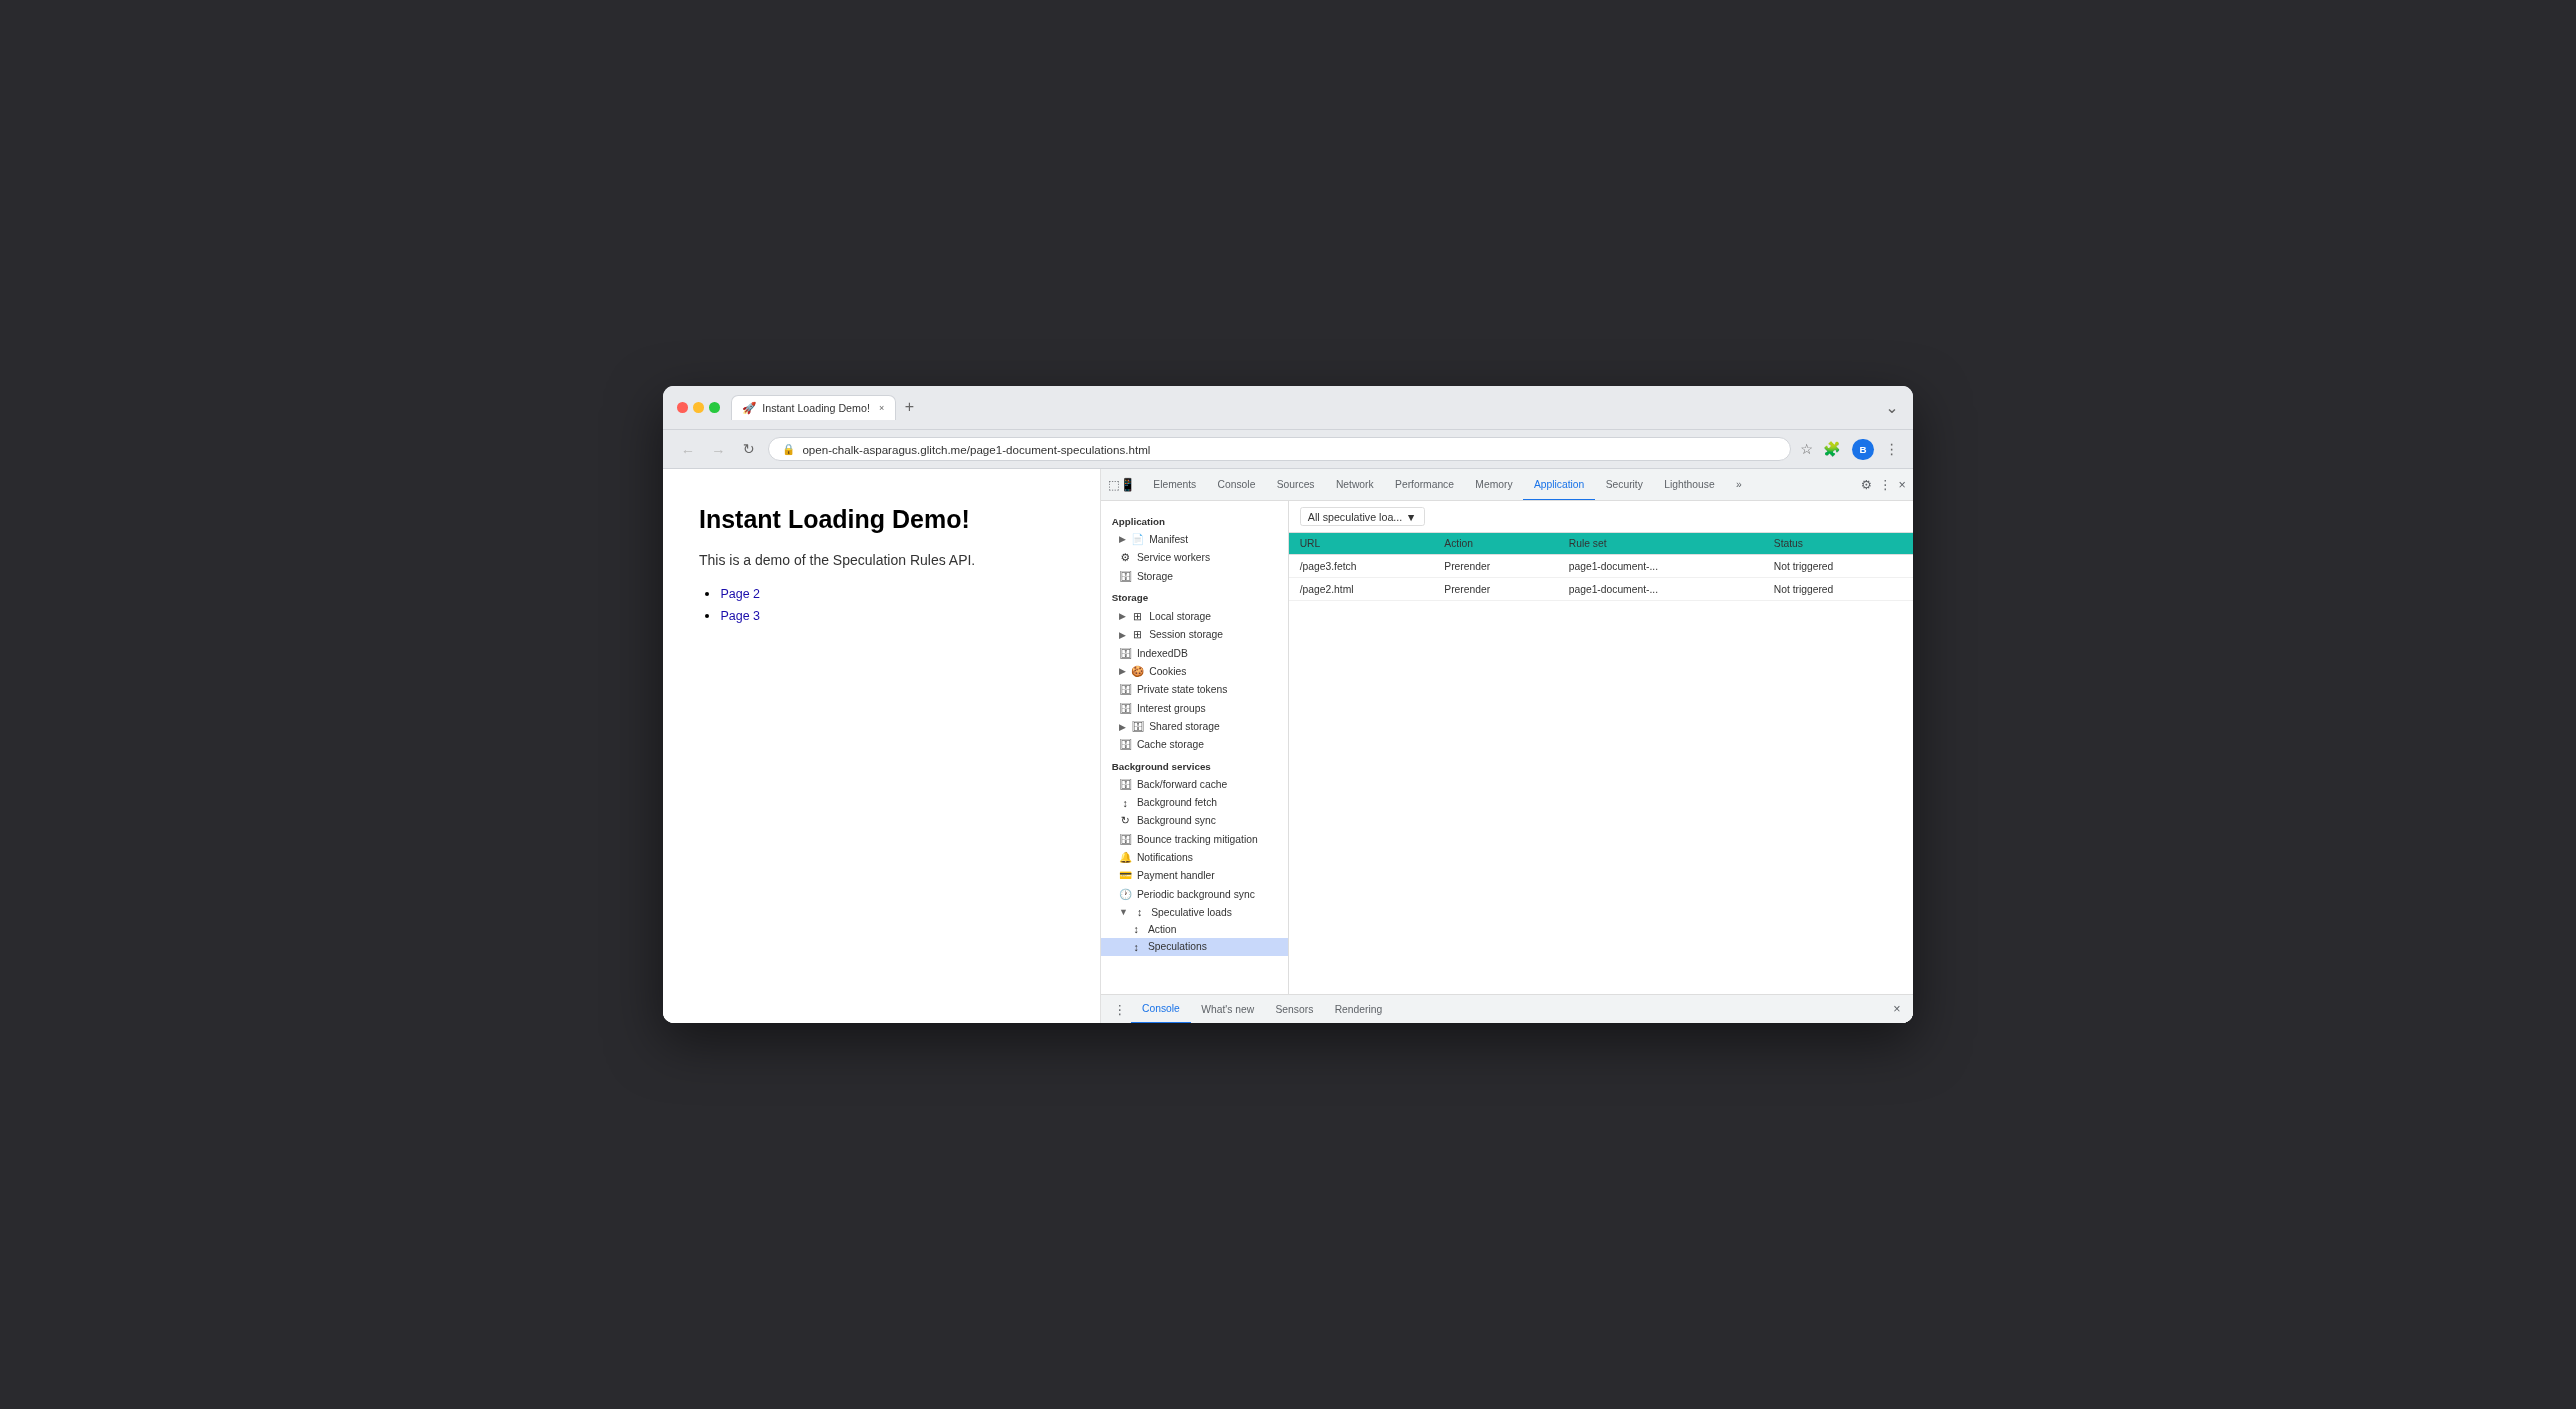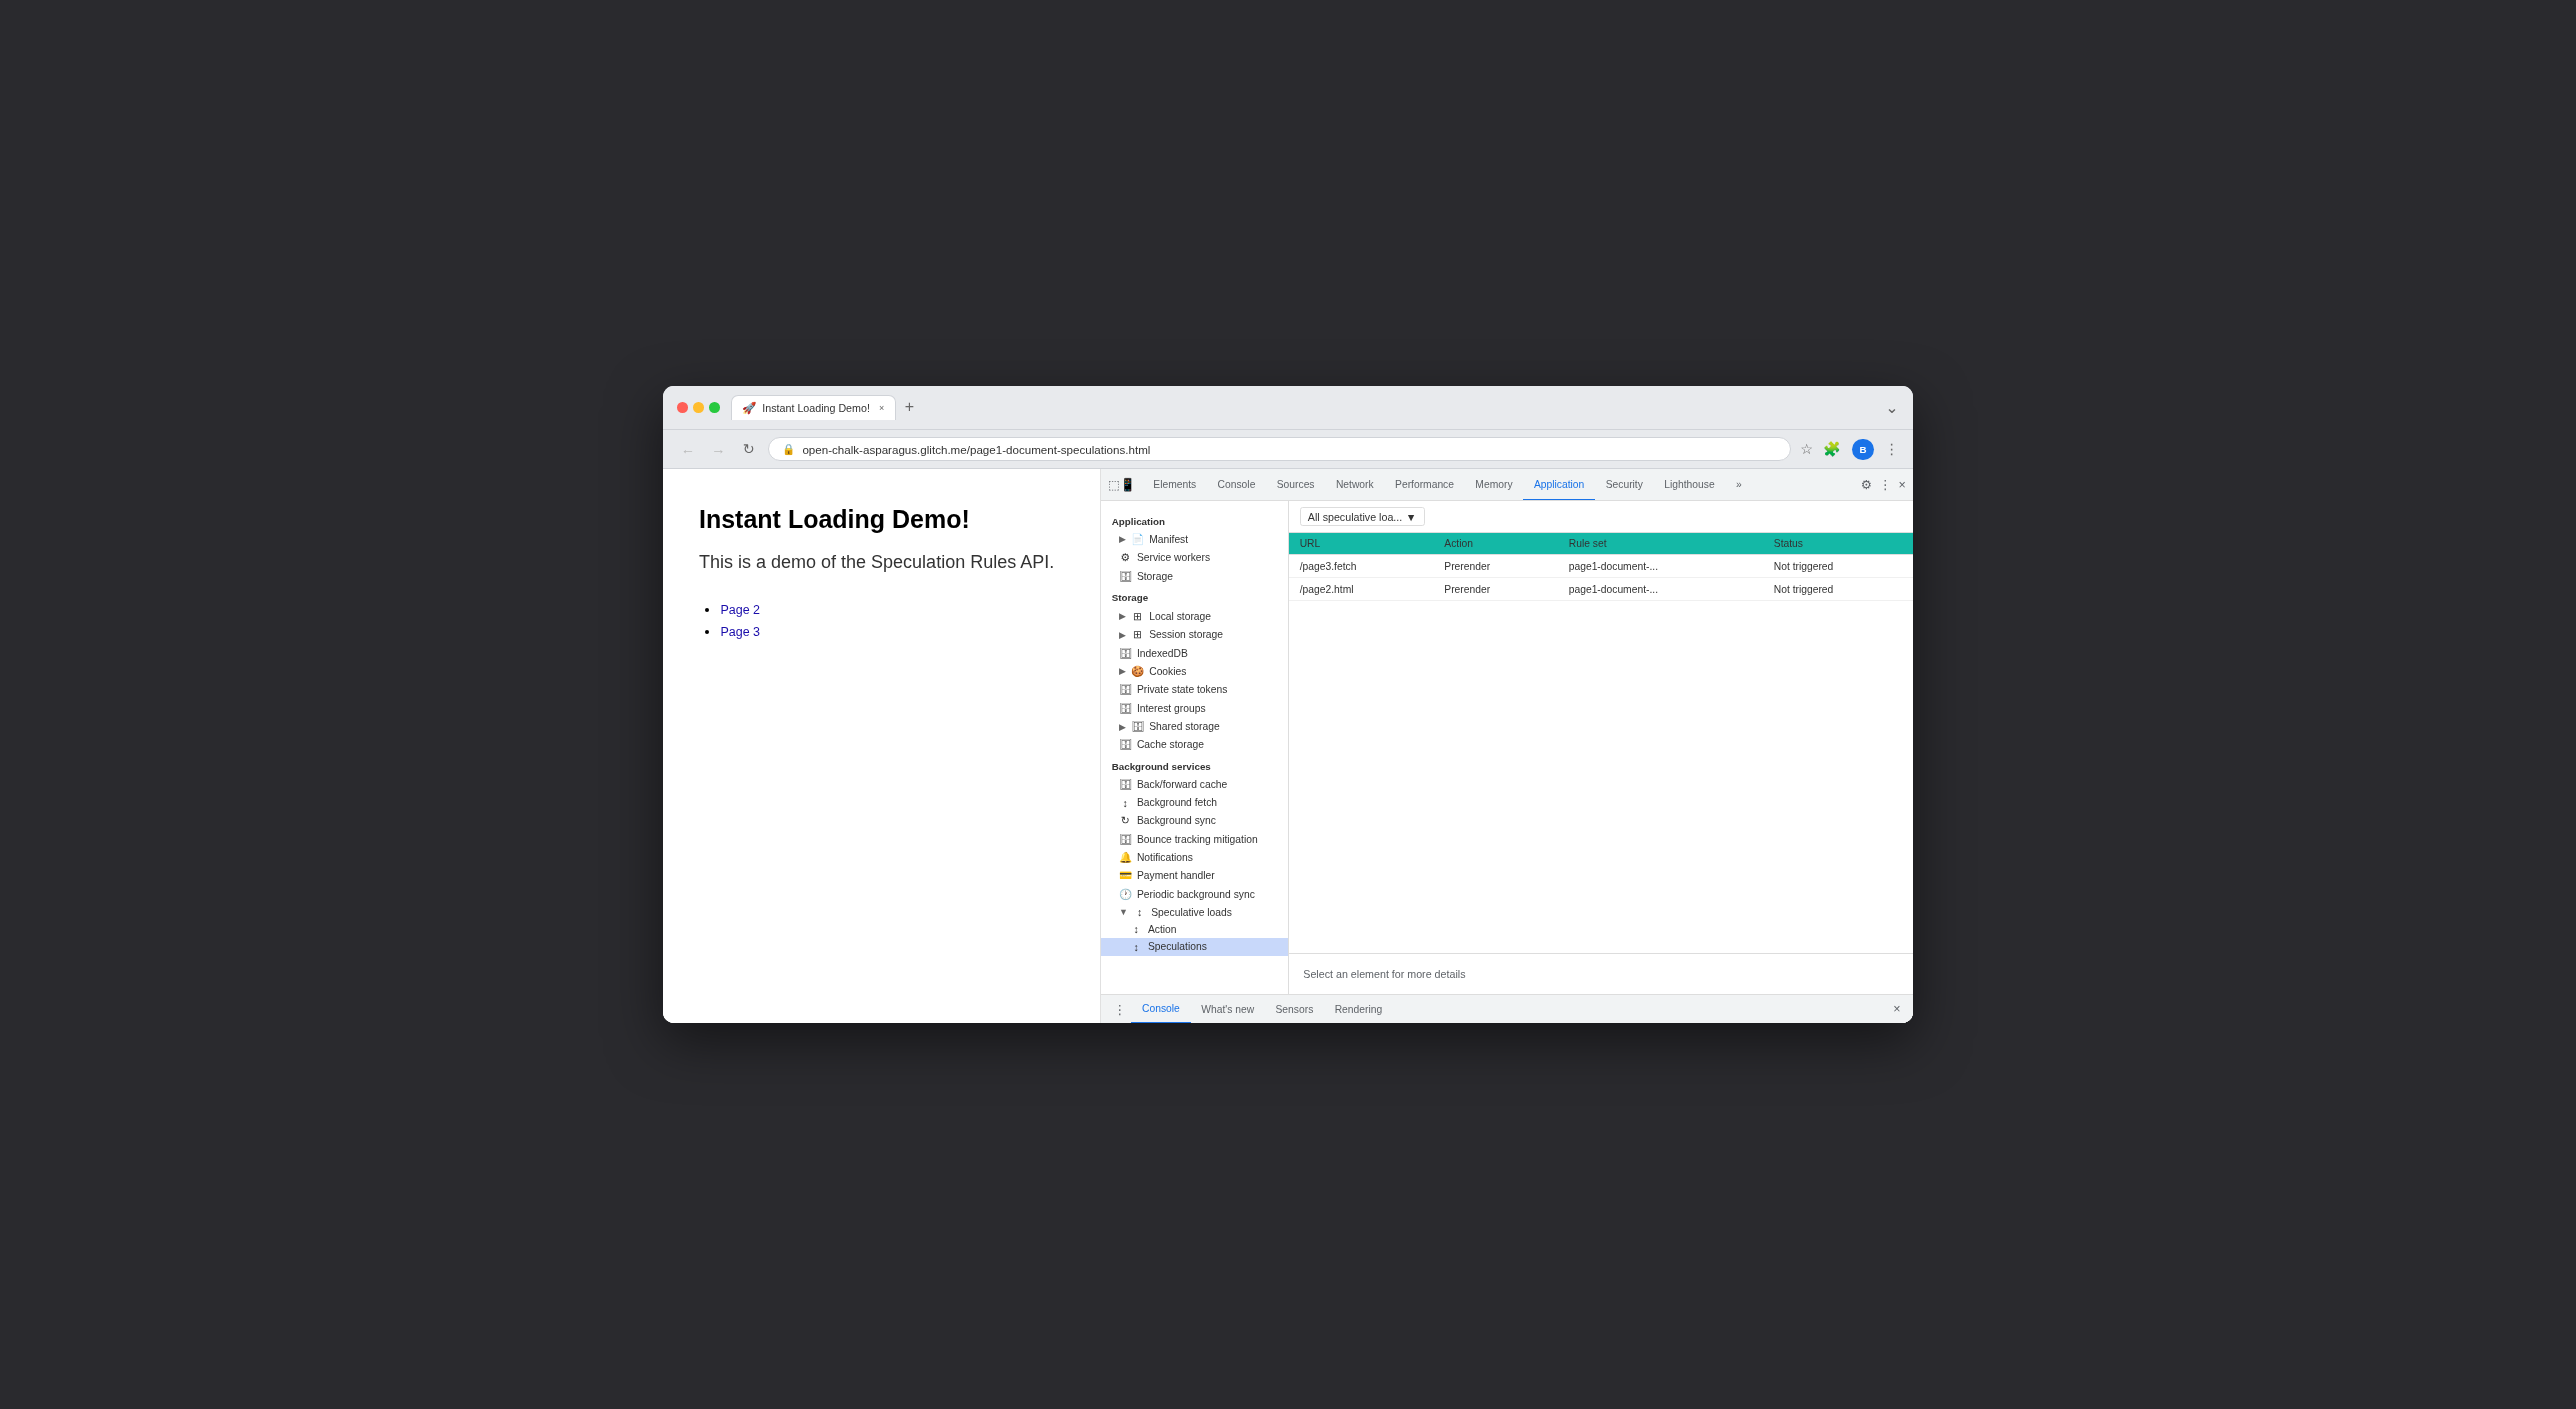--- a/index.html
+++ b/index.html
@@ -133,23 +133,23 @@
       background: #fff;
       border-right: 0.9px solid #e0e0e0;
     }
     .page-title {
       font-size: 25px;
       font-weight: bold;
       color: #000;
       margin-bottom: 18px;
     }
     .page-description {
-      font-size: 18px;
-      color: #333;
-      margin-bottom: 28px;
+      font-size: 14px;
+      color: #333;
+      margin-bottom: 17px;
     }
     .page-links ul {
       list-style: disc;
       padding-left: 21.4px;
     }
     .page-links li {
       margin-bottom: 5.4px;
     }
     .page-links a {
       color: #1a0dab;
@@ -551,23 +551,20 @@
                 <tr>
                   <td>/page2.html</td>
                   <td>Prerender</td>
                   <td>page1-document-...</td>
                   <td>Not triggered</td>
                 </tr>
               </tbody>
             </table>
           </div>
 
-          <div class="details-pane">
-            <span>Select an element for more details</span>
-          </div>
         </div>
       </div>
 
       <div class="devtools-bottom">
         <span class="bottom-icon">⋮</span>
         <div class="bottom-tabs">
           <div class="bottom-tab active">
             <span>Console</span>
           </div>
           <div class="bottom-tab">

